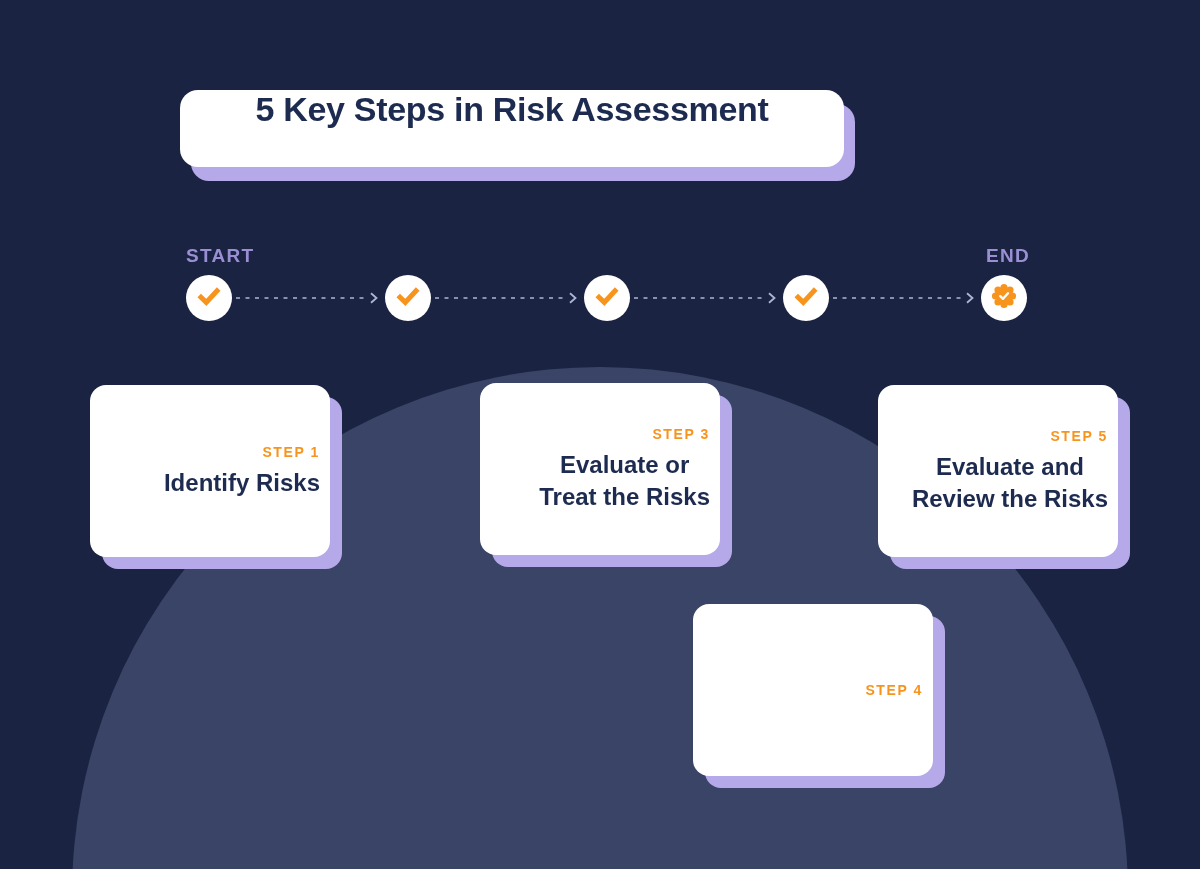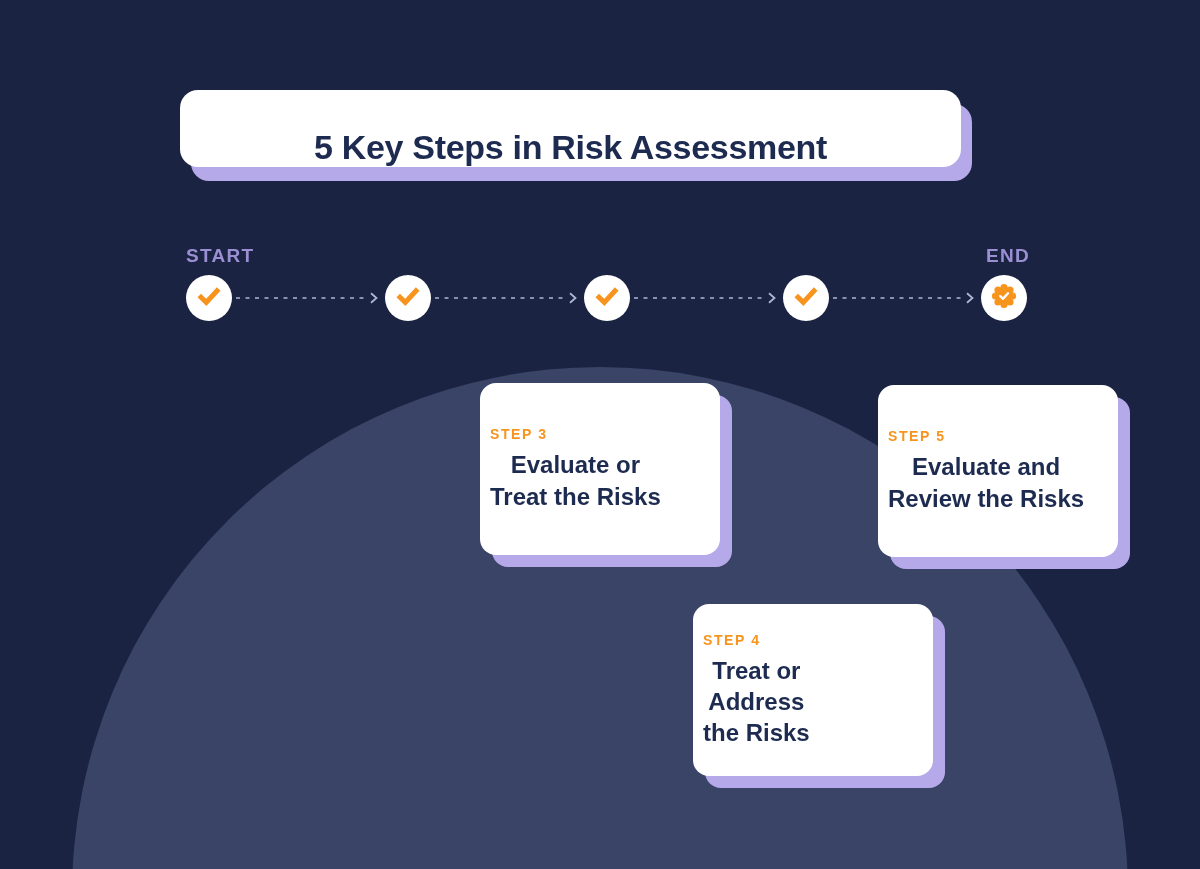--- a/index.html
+++ b/index.html
@@ -27,25 +27,25 @@
     position:absolute;
     left:72px;top:367px;
     width:1056px;height:1056px;
     border-radius:50%;
     background:var(--circle-slate);
   }
   
   .banner{
     position:absolute;
     left:180px;top:90px;
-    width:781px;height:77px;
+    width:664px;height:77px;
     background:var(--card-white);
     border-radius:18px;
     box-shadow:11px 14px 0 var(--shadow-purple);
-    display:flex;align-items:flex-end;justify-content:center;
+    display:flex;align-items:flex-start;justify-content:center;
   }
   .banner h1{
     font-size:34px;
     font-weight:800;
     letter-spacing:-0.3px;
     color:var(--text-navy);
   }
   
   .tl-label{
     position:absolute;
@@ -70,21 +70,21 @@
     top:290px;height:16px;
   }
   
   .card{
     position:absolute;
     width:240px;height:172px;
     background:var(--card-white);
     border-radius:16px;
     box-shadow:12px 12px 0 var(--shadow-purple);
     display:flex;flex-direction:column;
-    align-items:flex-start;justify-content:center;
+    align-items:flex-end;justify-content:center;
     gap:7px;
     text-align:center;
     padding:10px;
   }
   .card .step-label{
     font-size:14px;
     font-weight:700;
     letter-spacing:1.6px;
     color:var(--orange);
   }
@@ -172,30 +172,31 @@
   </svg>
   <svg class="connector" style="left:634px" width="145" height="16" viewBox="0 0 145 16">
     <line x1="0" y1="8" x2="133" y2="8" stroke="var(--dash)" stroke-width="1.6" stroke-dasharray="4 5.5"></line>
     <polyline points="135,3.2 140.5,8 135,12.8" fill="none" stroke="var(--dash)" stroke-width="1.8"></polyline>
   </svg>
   <svg class="connector" style="left:833px" width="144" height="16" viewBox="0 0 144 16">
     <line x1="0" y1="8" x2="132" y2="8" stroke="var(--dash)" stroke-width="1.6" stroke-dasharray="4 5.5"></line>
     <polyline points="134,3.2 139.5,8 134,12.8" fill="none" stroke="var(--dash)" stroke-width="1.8"></polyline>
   </svg>
 
+  <div class="card c1">
+    <div class="step-label">STEP 1</div>
+    <div class="step-title">Identify Risks</div>
+  </div>
   <div class="card c3">
     <div class="step-label">STEP 3</div>
     <div class="step-title">Evaluate or
 Treat the Risks</div>
   </div>
   <div class="card c4">
     <div class="step-label">STEP 4</div>
-    <div class="step-title">Treat or
-Address
-the Risks</div>
   </div>
   <div class="card c5">
     <div class="step-label">STEP 5</div>
     <div class="step-title">Evaluate and
 Review the Risks</div>
   </div>
 
 </div>
 
 </body></html>

